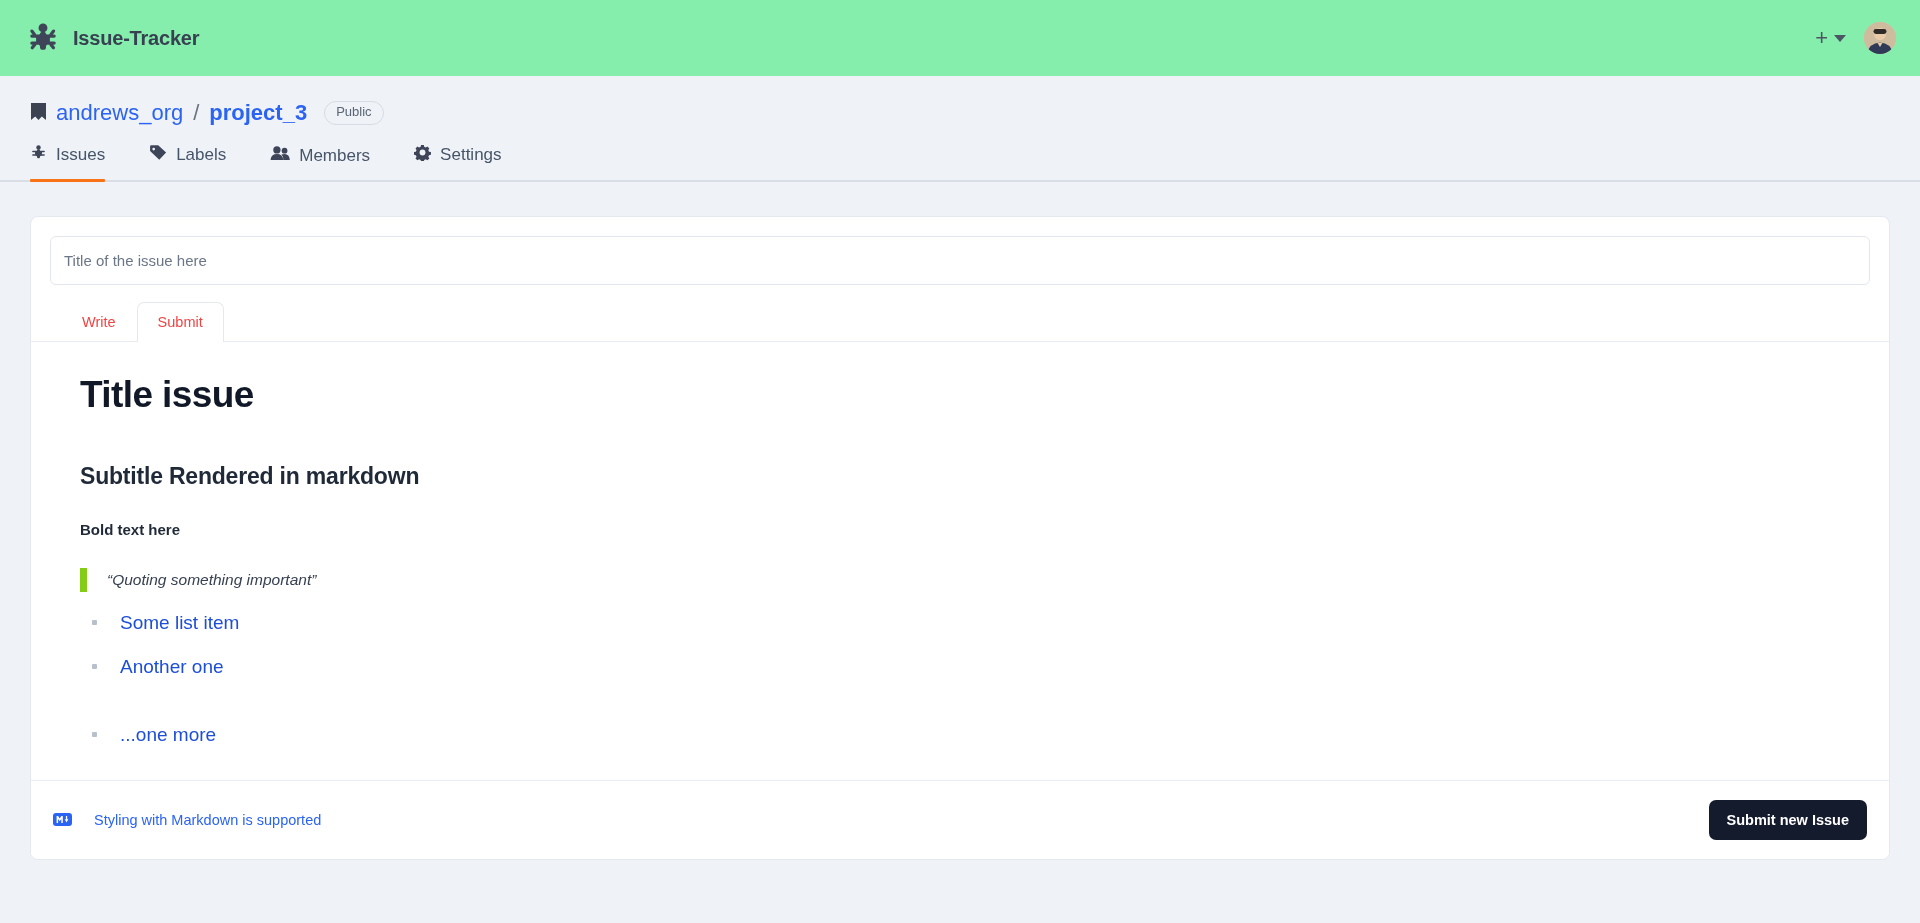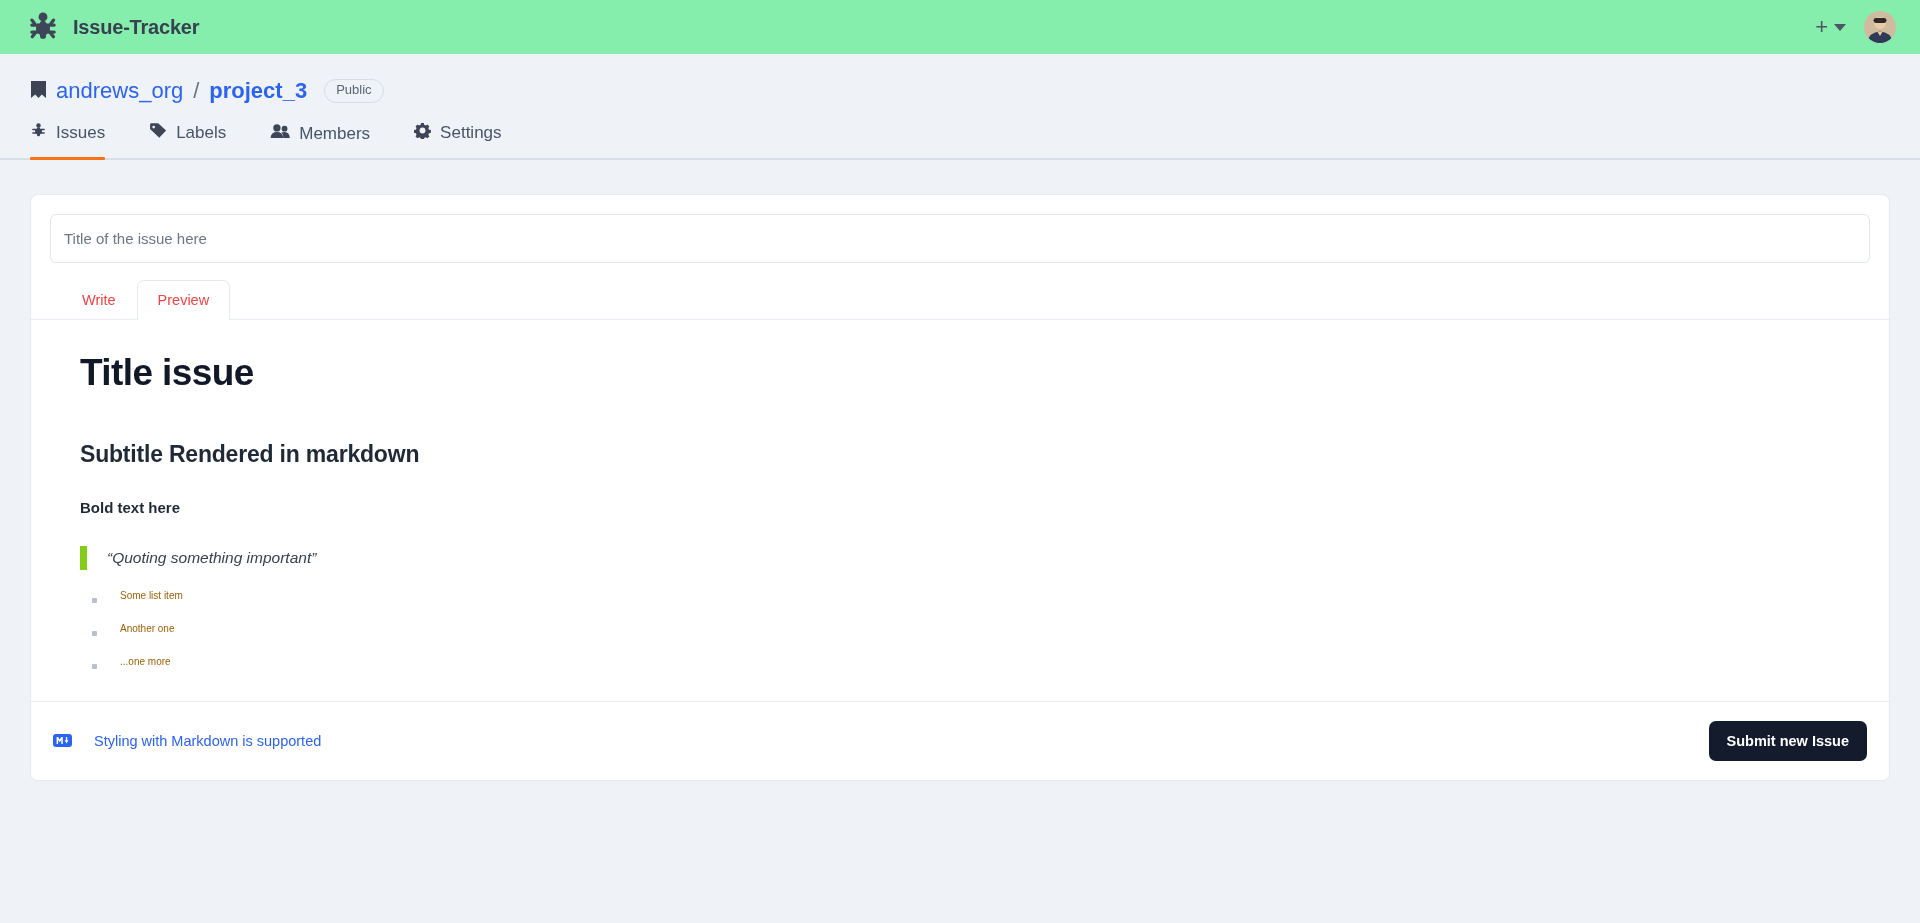--- a/index.html
+++ b/index.html
@@ -12,21 +12,21 @@
 
   body {
     font-family: "Liberation Sans", sans-serif;
     background: #eff2f7;
     color: #334155;
     -webkit-font-smoothing: antialiased;
   }
 
   
   .topbar {
-    height: 54px;
+    height: 76px;
     background: #86eeac;
     display: flex;
     align-items: center;
     padding: 0 24px 0 26px;
     position: relative;
   }
   .brand {
     display: flex;
     align-items: center;
     gap: 13px;
@@ -223,26 +223,26 @@
     padding: 3px 0 3px 20px;
     margin-bottom: 20px;
   }
   .md-quote em {
     font-size: 15.5px;
     font-style: italic;
     color: #374151;
   }
   .md-list { list-style: none; padding-left: 12px; }
   .md-list li {
-    font-size: 10px;
-    color: #a16207;
+    font-size: 19px;
+    color: #1d4ed8;
     padding: 0 0 22px 28px;
     position: relative;
   }
-  .md-list li:last-child { padding-bottom: 4px; }
+  .md-list li:last-child { padding-bottom: 4px; margin-top: 24px; }
   .md-list li::before {
     content: "";
     position: absolute;
     left: 0; top: 8px;
     width: 5px; height: 5px;
     background: #b8c0cc;
     border-radius: 1px;
   }
 
   
@@ -387,21 +387,21 @@
   </button>
 </nav>
 
 <main class="card">
   <div class="card-body">
 
     <input class="title-input" type="text" placeholder="Title of the issue here" style="">
 
     <div class="md-tabs">
       <button class="md-tab">Write</button>
-      <button class="md-tab active">Preview</button>
+      <button class="md-tab active">Submit</button>
     </div>
 
     <section class="preview-pane">
       <h1 class="md-h1">Title issue</h1>
       <h2 class="md-h2">Subtitle Rendered in markdown</h2>
       <p class="md-bold">Bold text here</p>
       <blockquote class="md-quote">
         <em>“Quoting something important”</em>
       </blockquote>
       <ul class="md-list">

